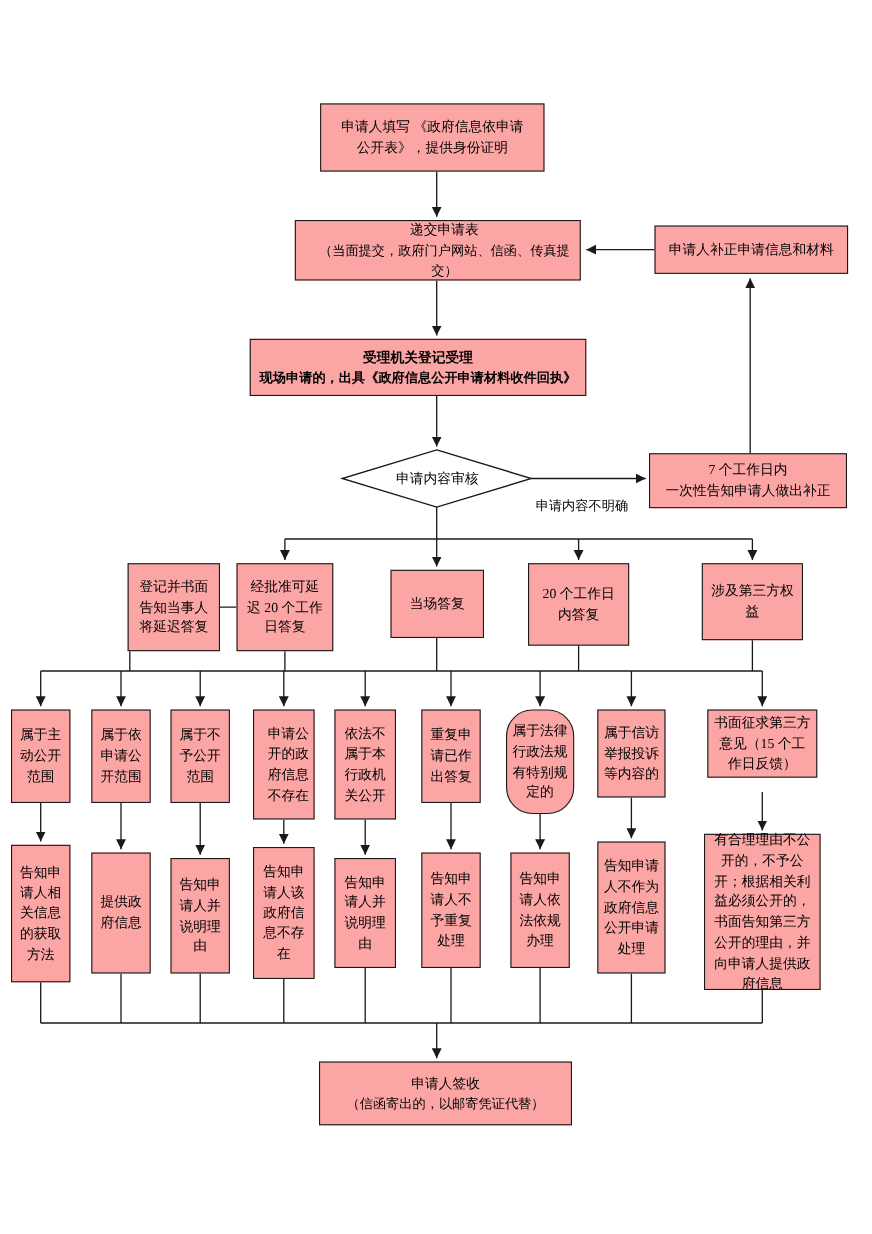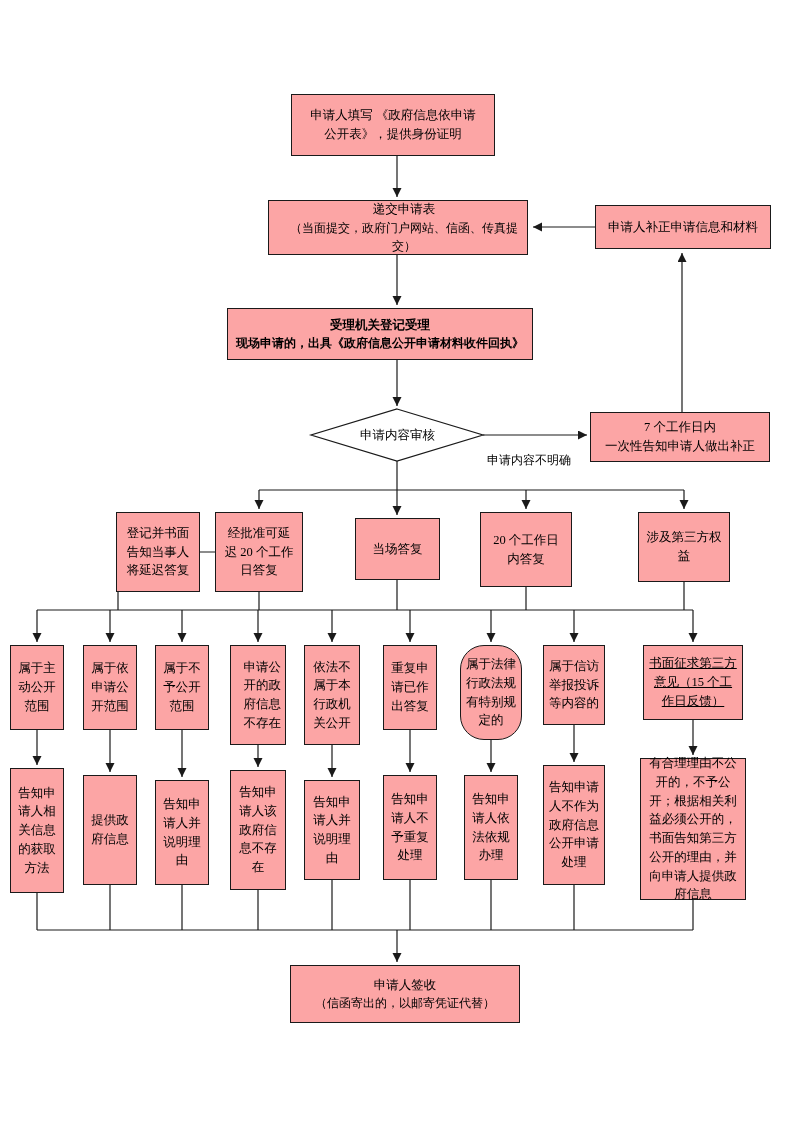--- a/index.html
+++ b/index.html
@@ -128,21 +128,21 @@
   <div class="box row2" style="left:638px; top:512px; width:92px; height:70px;">涉及第三方权益</div>
 
   <div class="box" style="left:10px; top:645px; width:54px; height:85px;">属于主动公开范围</div>
   <div class="box" style="left:83px; top:645px; width:54px; height:85px;">属于依申请公开范围</div>
   <div class="box" style="left:155px; top:645px; width:54px; height:85px;">属于不予公开范围</div>
   <div class="box" style="left:230px; top:645px; width:56px; height:100px;text-align:right;">申请公开的政府信息不存在</div>
   <div class="box" style="left:304px; top:645px; width:56px; height:100px;">依法不属于本行政机关公开</div>
   <div class="box" style="left:383px; top:645px; width:54px; height:85px;">重复申请已作出答复</div>
   <div class="box" style="left:460px; top:645px; width:62px; height:95px;border-radius:24px;">属于法律行政法规有特别规定的</div>
   <div class="box" style="left:543px; top:645px; width:62px; height:80px;">属于信访举报投诉等内容的</div>
-  <div class="box" style="left:643px; top:645px; width:100px; height:75px;text-decoration:underline;">书面征求第三方意见（15 个工作日反馈）</div>
+  <div class="box" style="left:643px; top:645px; width:100px; height:62px;">书面征求第三方意见（15 个工作日反馈）</div>
 
   <div class="box" style="left:10px; top:768px; width:54px; height:125px;">告知申请人相关信息的获取方法</div>
   <div class="box" style="left:83px; top:775px; width:54px; height:110px;">提供政府信息</div>
   <div class="box" style="left:155px; top:780px; width:54px; height:105px;">告知申请人并说明理由</div>
   <div class="box" style="left:230px; top:770px; width:56px; height:120px;">告知申请人该政府信息不存在</div>
   <div class="box" style="left:304px; top:780px; width:56px; height:100px;">告知申请人并说明理由</div>
   <div class="box" style="left:383px; top:775px; width:54px; height:105px;">告知申请人不予重复处理</div>
   <div class="box" style="left:464px; top:775px; width:54px; height:105px;">告知申请人依法依规办理</div>
   <div class="box" style="left:543px; top:765px; width:62px; height:120px;">告知申请人不作为政府信息公开申请处理</div>
   <div class="box" style="left:640px; top:758px; width:106px; height:142px;">有合理理由不公开的，不予公开；根据相关利益必须公开的，书面告知第三方公开的理由，并向申请人提供政府信息</div>

